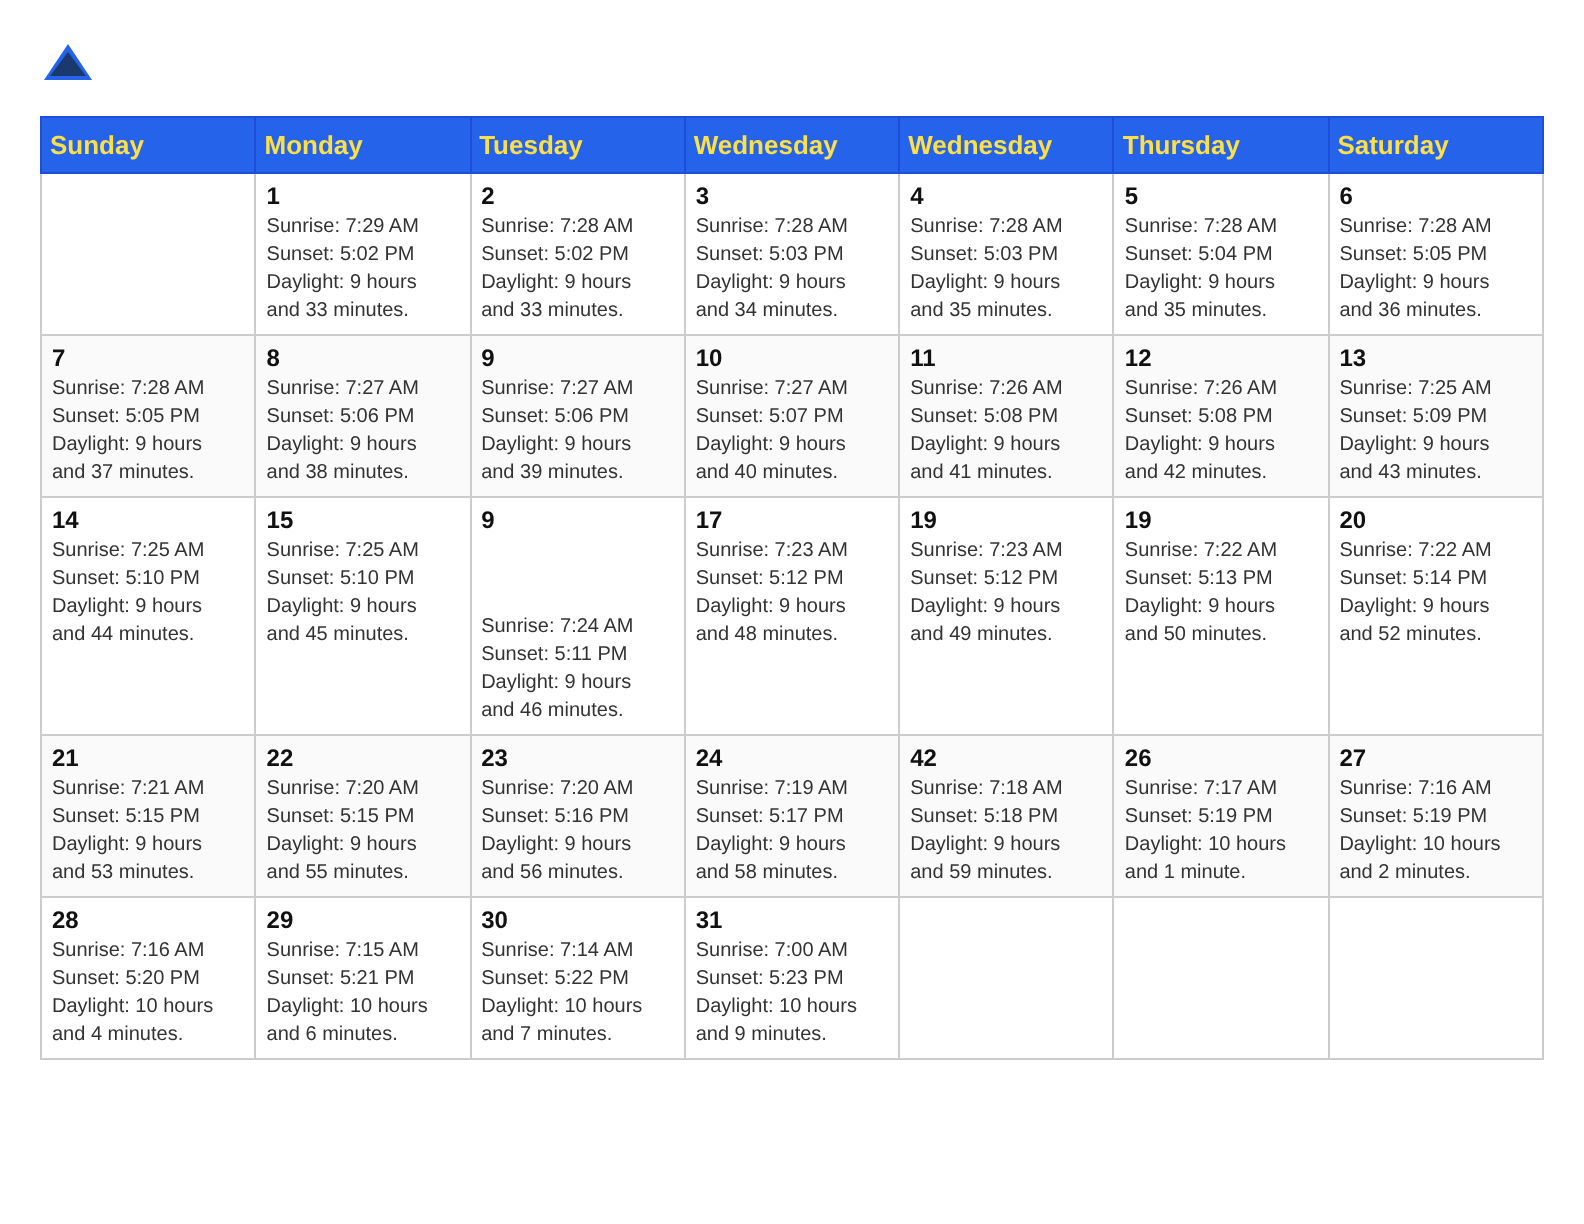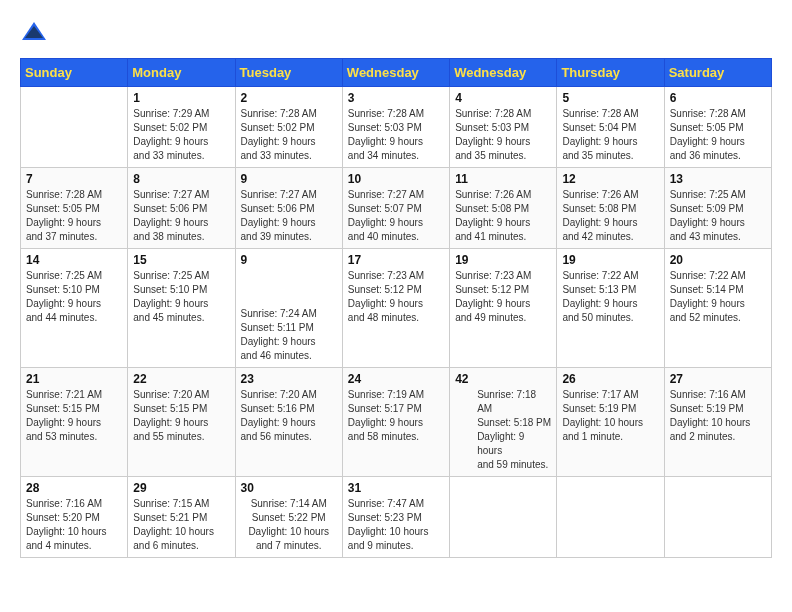--- a/index.html
+++ b/index.html
@@ -300,21 +300,21 @@
         </td>
         <td>
           <span class="day-number">24</span>
           <div class="day-info" style="white-space: pre-line;">Sunrise: 7:19 AM
 Sunset: 5:17 PM
 Daylight: 9 hours
 and 58 minutes.</div>
         </td>
         <td>
           <span class="day-number">42</span>
-          <div class="day-info" style="white-space: pre-line; margin-left: 22px;">Sunrise: 7:18 AM
+          <div class="day-info" style="white-space: pre-line;">Sunrise: 7:18 AM
 Sunset: 5:18 PM
 Daylight: 9 hours
 and 59 minutes.</div>
         </td>
         <td>
           <span class="day-number">26</span>
           <div class="day-info" style="white-space: pre-line;">Sunrise: 7:17 AM
 Sunset: 5:19 PM
 Daylight: 10 hours
 and 1 minute.</div>
@@ -337,28 +337,28 @@
         </td>
         <td>
           <span class="day-number">29</span>
           <div class="day-info" style="white-space: pre-line;">Sunrise: 7:15 AM
 Sunset: 5:21 PM
 Daylight: 10 hours
 and 6 minutes.</div>
         </td>
         <td>
           <span class="day-number">30</span>
-          <div class="day-info" style="white-space: pre-line; text-align: center;">Sunrise: 7:14 AM
+          <div class="day-info" style="white-space: pre-line;">Sunrise: 7:14 AM
 Sunset: 5:22 PM
 Daylight: 10 hours
 and 7 minutes.</div>
         </td>
         <td>
           <span class="day-number">31</span>
-          <div class="day-info" style="white-space: pre-line;">Sunrise: 7:47 AM
+          <div class="day-info" style="white-space: pre-line;">Sunrise: 7:00 AM
 Sunset: 5:23 PM
 Daylight: 10 hours
 and 9 minutes.</div>
         </td>
         <td class="empty-cell"></td>
         <td class="empty-cell"></td>
         <td class="empty-cell"></td>
       </tr>
     </tbody>
 </table>

